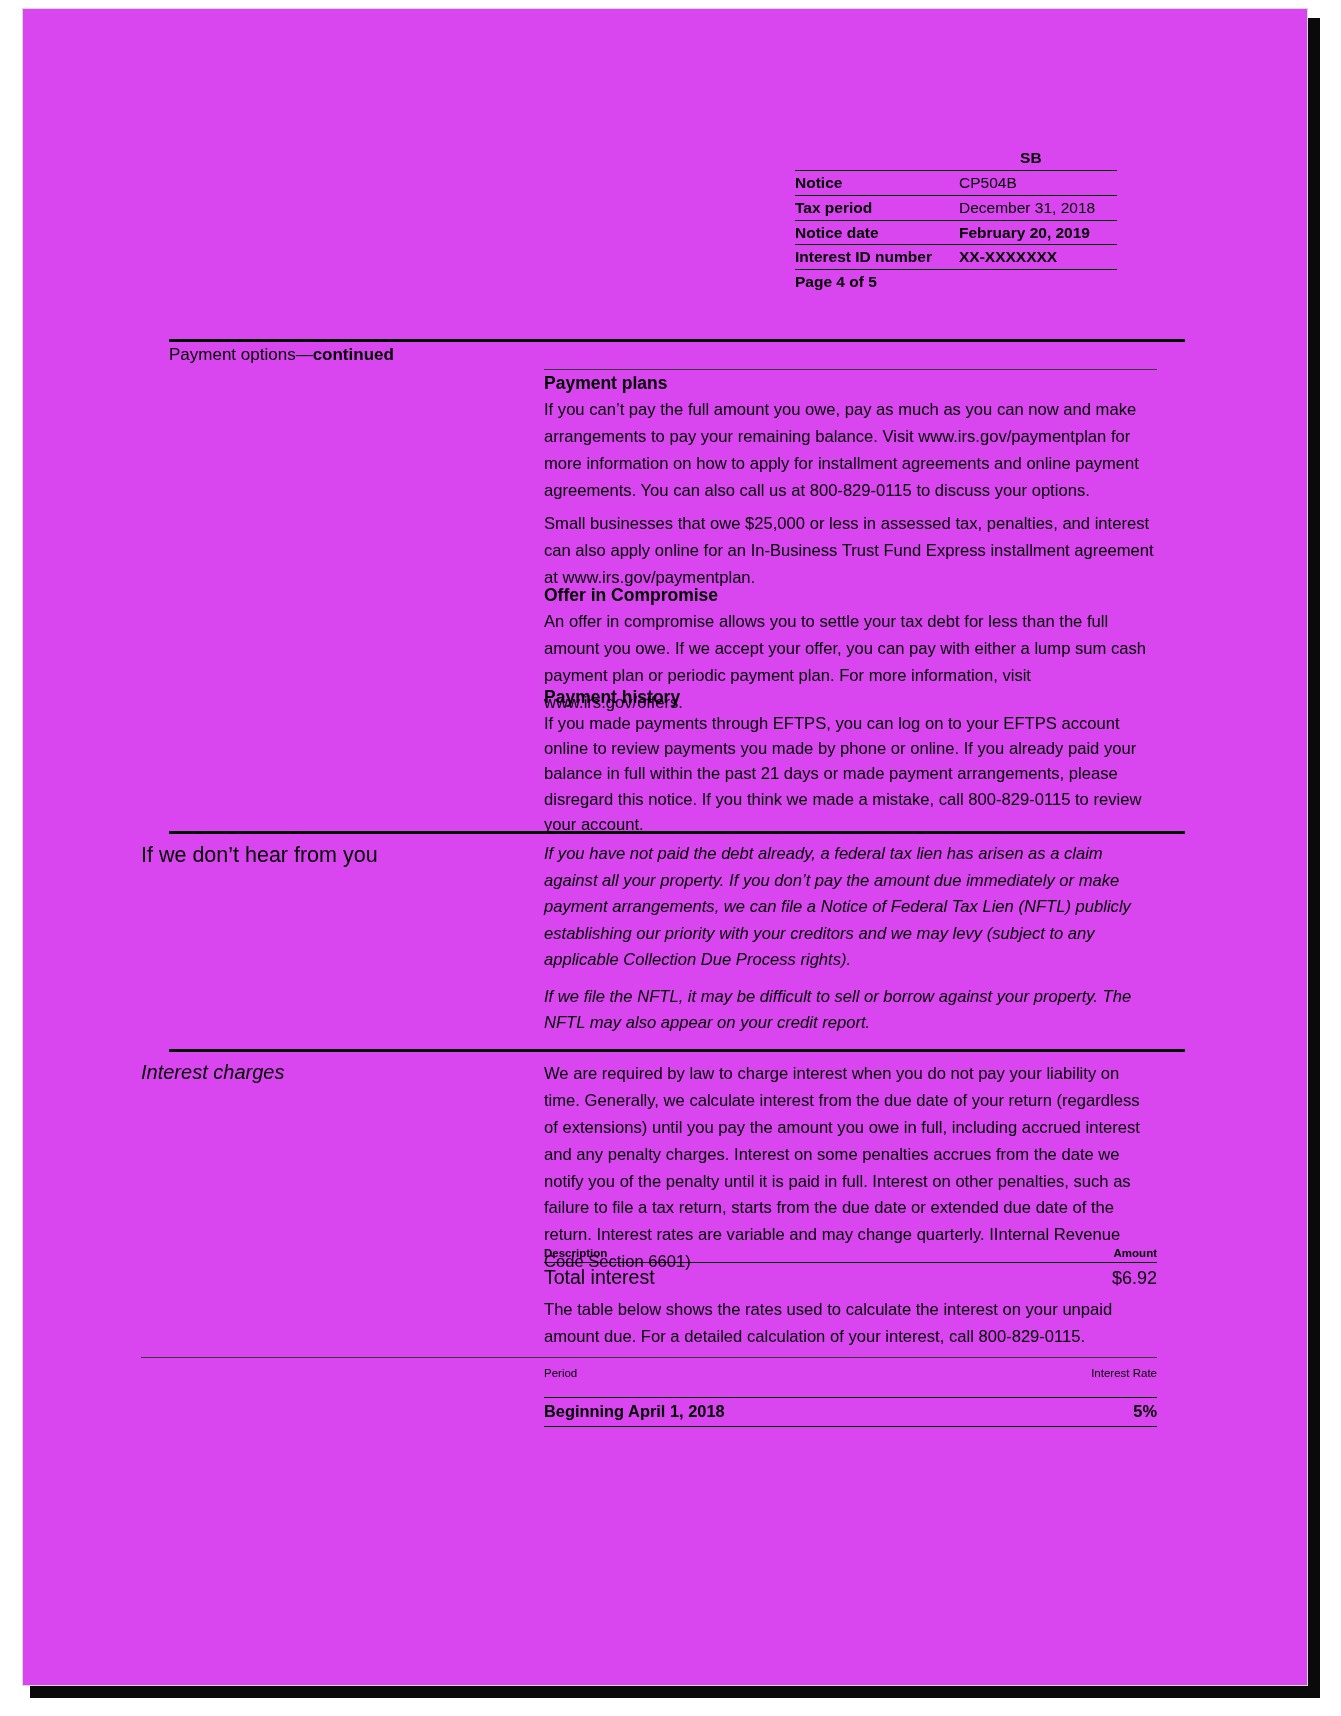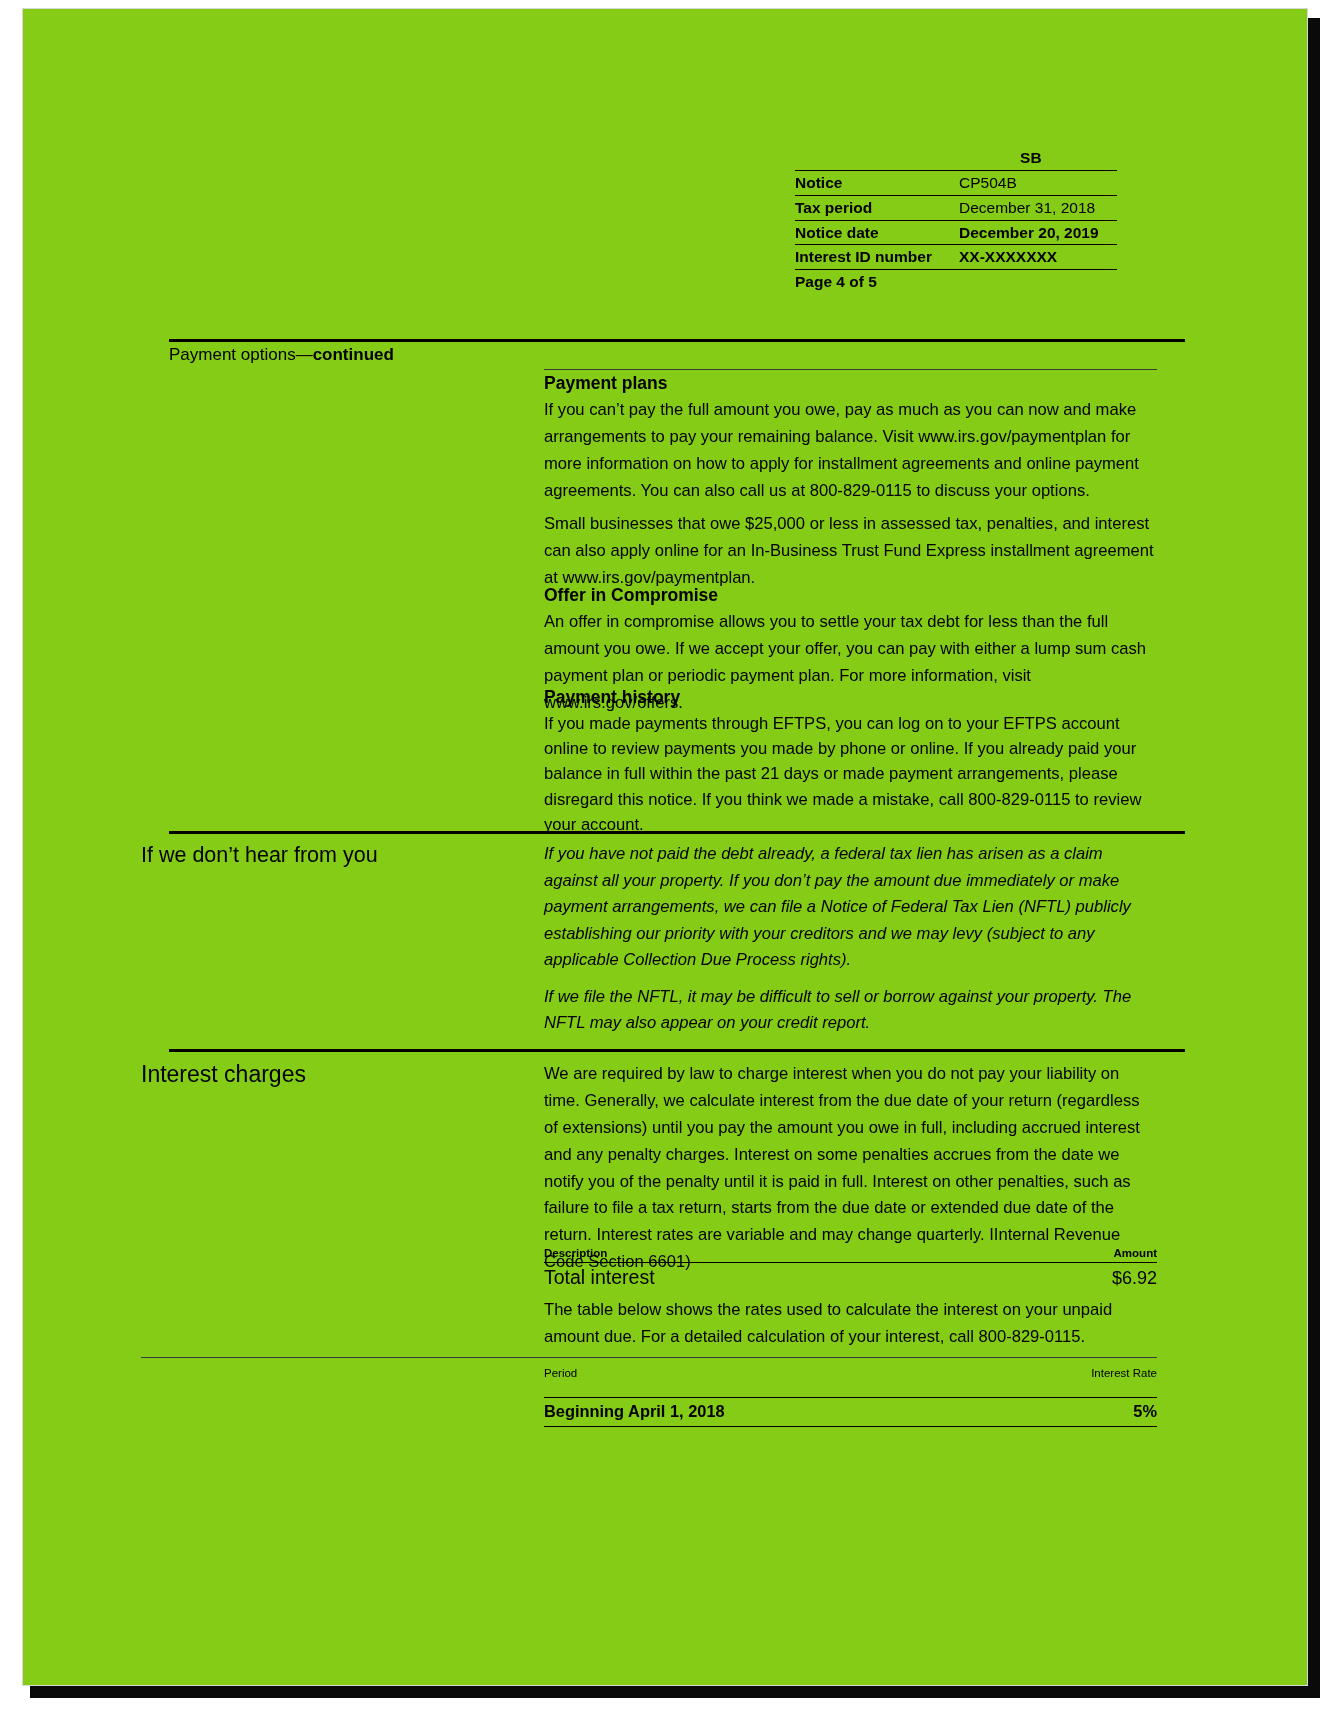--- a/index.html
+++ b/index.html
@@ -29,21 +29,21 @@
     height: 1680px;
     background: #0a0a0a;
   }
 
   .page {
     position: absolute;
     left: 22px;
     top: 8px;
     width: 1286px;
     height: 1678px;
-    background: #84cc16;
+    background: #d946ef;
     border: 1px solid #d8d8d8;
     box-sizing: border-box;
   }
 
   .page-inner {
     position: absolute;
     left: 0; top: 0; right: 0; bottom: 0;
     padding: 0;
   }
 
@@ -207,21 +207,21 @@
           <span class="meta-value">CP504B</span>
         </div>
 
         <div class="meta-row">
           <span class="meta-label">Tax  period</span>
           <span class="meta-value">December 31, 2018</span>
         </div>
 
         <div class="meta-row">
           <span class="meta-label">Notice date</span>
-          <span class="meta-value bold">December 20, 2019</span>
+          <span class="meta-value bold">February 20, 2019</span>
         </div>
 
         <div class="meta-row">
           <span class="meta-label">Interest ID number</span>
           <span class="meta-value bold">XX-XXXXXXX</span>
         </div>
 
         <div class="meta-page">Page 4 of 5</div>
       </div>
 
@@ -252,21 +252,21 @@
       <div class="band rule-thick" style="top:822px;"></div>
       <div class="section-head" style="top:834px;">If we don’t hear from you</div>
 
       <div class="body-col" style="top:832px;font-style:italic;">
         <p class="para" style="line-height:1.60;">If you have not paid the debt already, a federal tax lien has arisen as a claim against all your property.  If you don’t pay the amount due immediately or make payment arrangements, we can file a Notice of Federal Tax Lien (NFTL) publicly establishing our priority with your creditors and we may levy (subject to any applicable Collection Due Process rights).</p>
         <div class="gap-sm"></div>
         <p class="para" style="line-height:1.60;">If we file the NFTL, it may be difficult to sell or borrow against your property.  The NFTL may also appear on your credit report.</p>
       </div>
 
       <div class="band rule-thick" style="top:1040px;"></div>
-      <div class="section-head" style="top:1052px; font-size:23px;">Interest charges</div>
+      <div class="section-head" style="top:1052px; font-size:20px;font-style:italic;">Interest charges</div>
 
       <div class="body-col" style="top:1052px;">
         <p class="para" style="line-height:1.62;">We are required by law to charge interest when you do not pay your liability on time. Generally, we calculate interest from the due date of your return (regardless of extensions) until you pay the amount you owe in full, including accrued interest and any penalty charges.  Interest on some penalties accrues from the date we notify you of the penalty until it is paid in full. Interest on other penalties, such as failure to file a tax return, starts from the due date or extended due date of the return.  Interest rates are variable and may change quarterly. IInternal Revenue Code Section 6601)</p>
       </div>
 
       <div class="mini-table" style="top:1238px;">
         <div class="mini-head">
           <span>Description</span>
           <span>Amount</span>
         </div>

